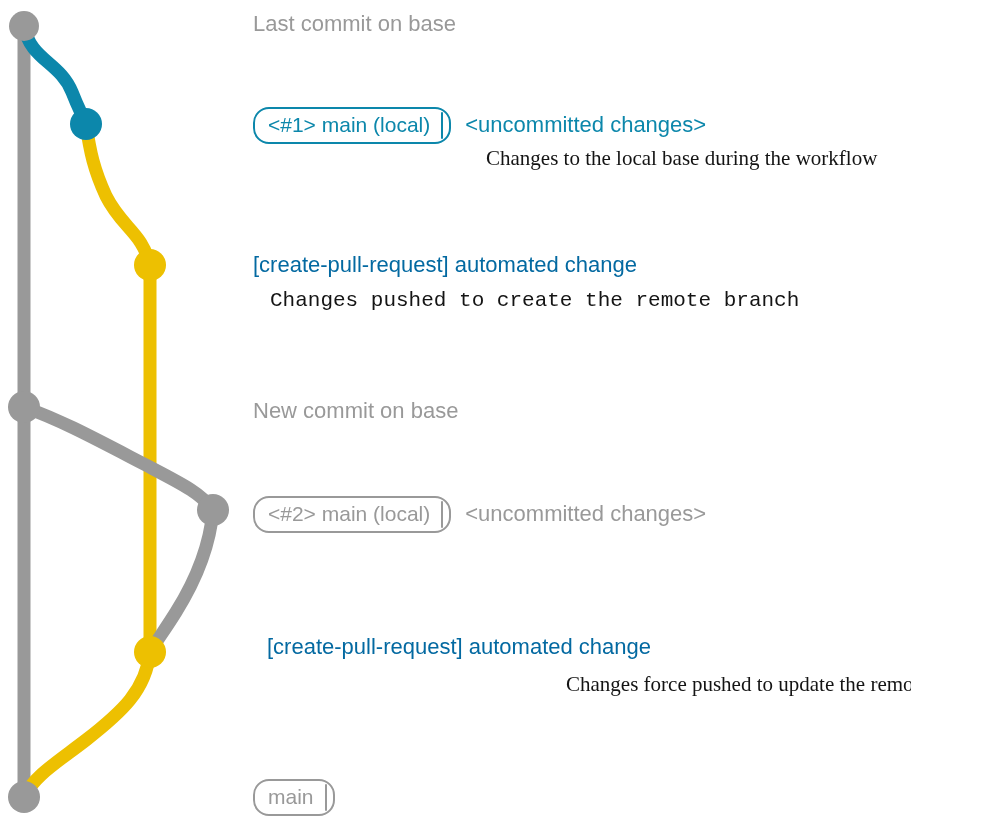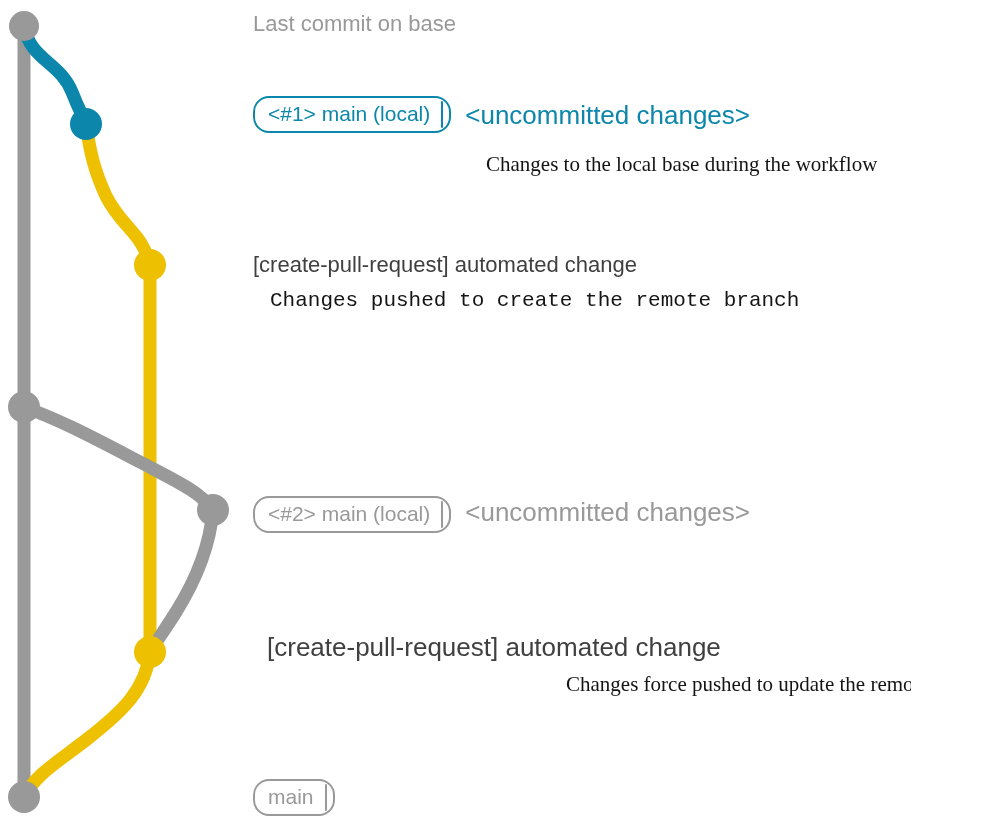--- a/index.html
+++ b/index.html
@@ -58,35 +58,35 @@
     width: 2px;
     background: currentColor;
     border-radius: 1px;
   }
   .badge-text {
     display: inline-block;
     padding-right: 6px;
   }
   .subject {
     font-family: "Liberation Sans", sans-serif;
-    font-size: 26px;
+    font-size: 22px;
     line-height: 26px;
     margin-left: 14px;
   }
   .desc {
     position: absolute;
     font-family: "Liberation Serif", serif;
     font-size: 21px;
     line-height: 24px;
     color: #141414;
     white-space: nowrap;
   }
   .c-gray   { color: #999999; }
   .c-blue   { color: #0c87ab; }
-  .c-yellow { color: #404040; }
+  .c-yellow { color: #0369a1; }
 </style>
 </head>
 <body>
 
 <div id="stage">
 
   <svg id="graph-svg" viewBox="0 0 981 827">
 
     <path d="M 24 26 L 24 797" stroke="#999999" stroke-width="13" fill="none" stroke-linecap="round"></path>
 
@@ -108,33 +108,36 @@
     <circle cx="24" cy="407" r="16" fill="#999999"></circle>
     <circle cx="213" cy="510" r="16" fill="#999999"></circle>
     <circle cx="150" cy="652" r="16" fill="#edc001"></circle>
     <circle cx="24" cy="797" r="16" fill="#999999"></circle>
   </svg>
 
   <div class="row" style="left:253px; top:11px;">
     <span class="headline c-gray">Last commit on base</span>
   </div>
 
-  <div class="row" style="left:253px; top:96px;align-items:center;">
+  <div class="row" style="left:253px; top:107px;">
     <span class="badge c-blue">
       <span class="badge-text">&lt;#1&gt; main (local)</span>
     </span>
     <span class="subject c-blue">&lt;uncommitted changes&gt;</span>
   </div>
-  <div class="desc" style="left:486px; top:152px;">Changes to the local base during the workflow</div>
+  <div class="desc" style="left:486px; top:146px;">Changes to the local base during the workflow</div>
 
   <div class="row" style="left:253px; top:252px;">
     <span class="headline c-yellow">[create-pull-request] automated change</span>
   </div>
   <div class="desc" style="left:270px; top:289px;font-family:Liberation Mono, monospace;">Changes pushed to create the remote branch</div>
 
+  <div class="row" style="left:253px; top:398px;">
+    <span class="headline c-gray">New commit on base</span>
+  </div>
 
   <div class="row" style="left:253px; top:496px;">
     <span class="badge c-gray">
       <span class="badge-text">&lt;#2&gt; main (local)</span>
     </span>
     <span class="subject c-gray">&lt;uncommitted changes&gt;</span>
   </div>
 
   <div class="row" style="left:253px; top:634px;">
     <span class="subject c-yellow">[create-pull-request] automated change</span>

